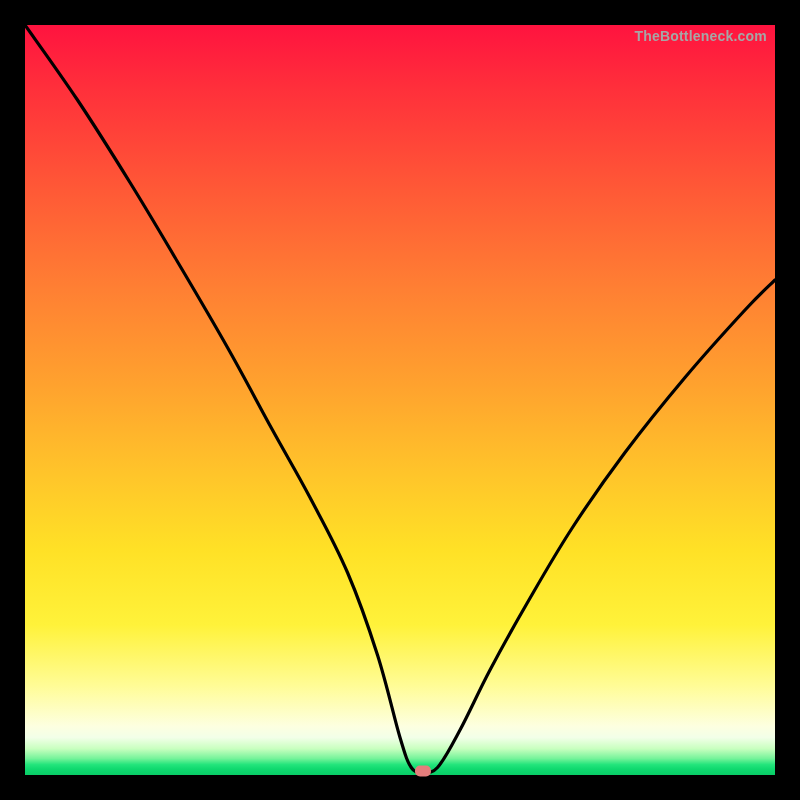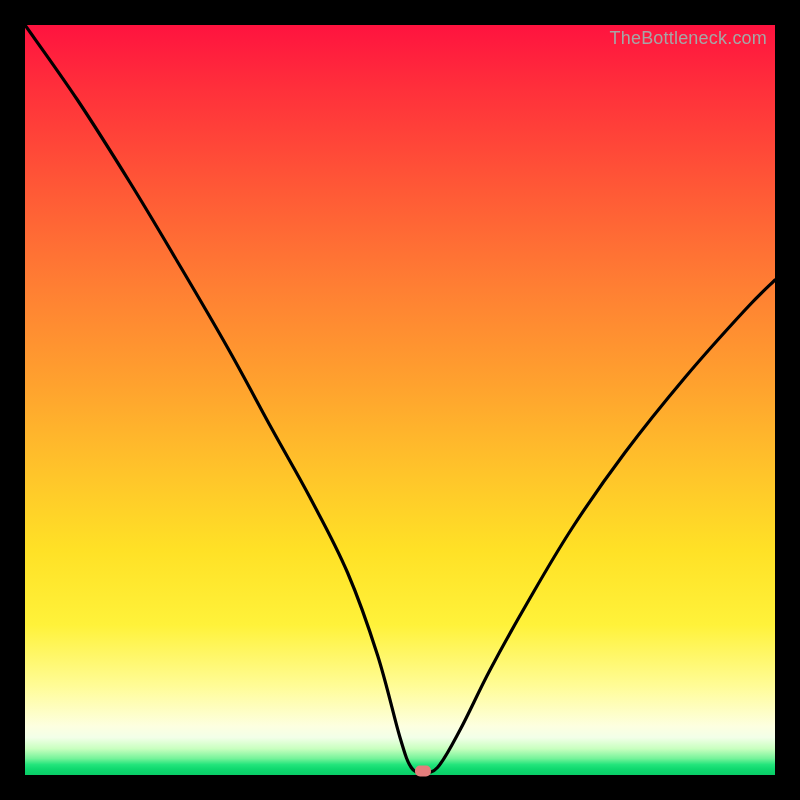--- a/index.html
+++ b/index.html
@@ -42,23 +42,23 @@
       #24e57c 98.6%,
       #0fd96f 99.2%,
       #09cd67 100%
     );
   }
   .watermark {
     position: absolute;
     top: 3px;
     right: 8px;
     color: #a6a6a6;
-    font-size: 18px;
+    font-size: 14px;
     letter-spacing: 0.2px;
-    font-weight: 400;
+    font-weight: 700;
     z-index: 5;
     user-select: none;
   }
   svg.curve {
     position: absolute;
     left: 0;
     top: 0;
     width: 750px;
     height: 750px;
     z-index: 3;

